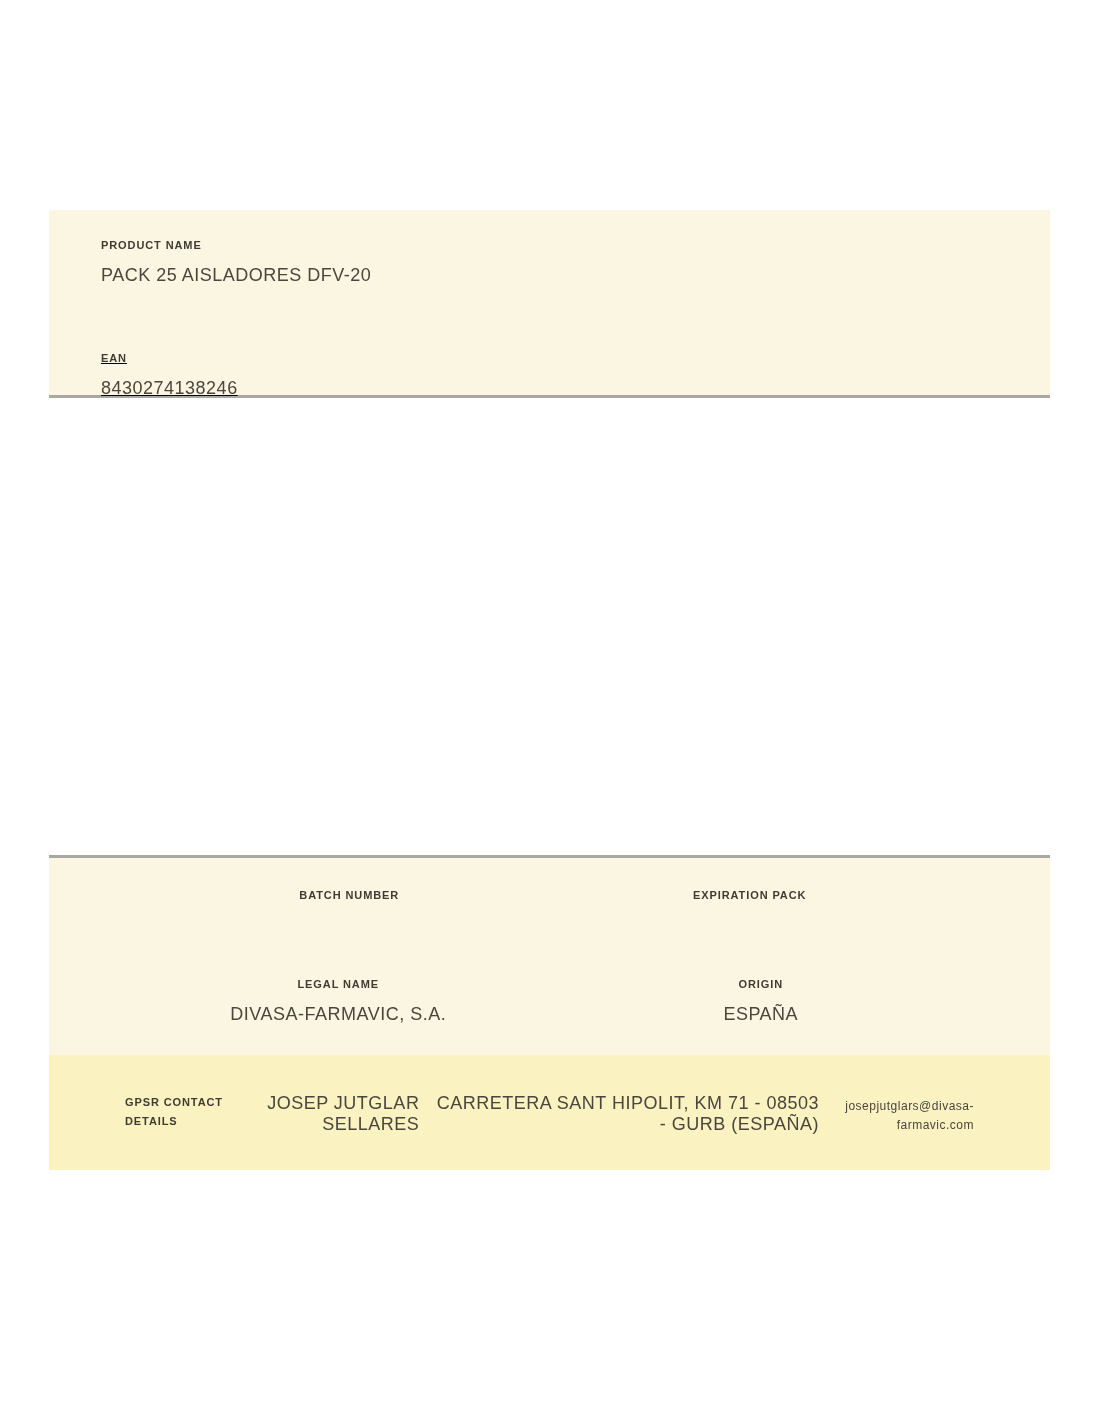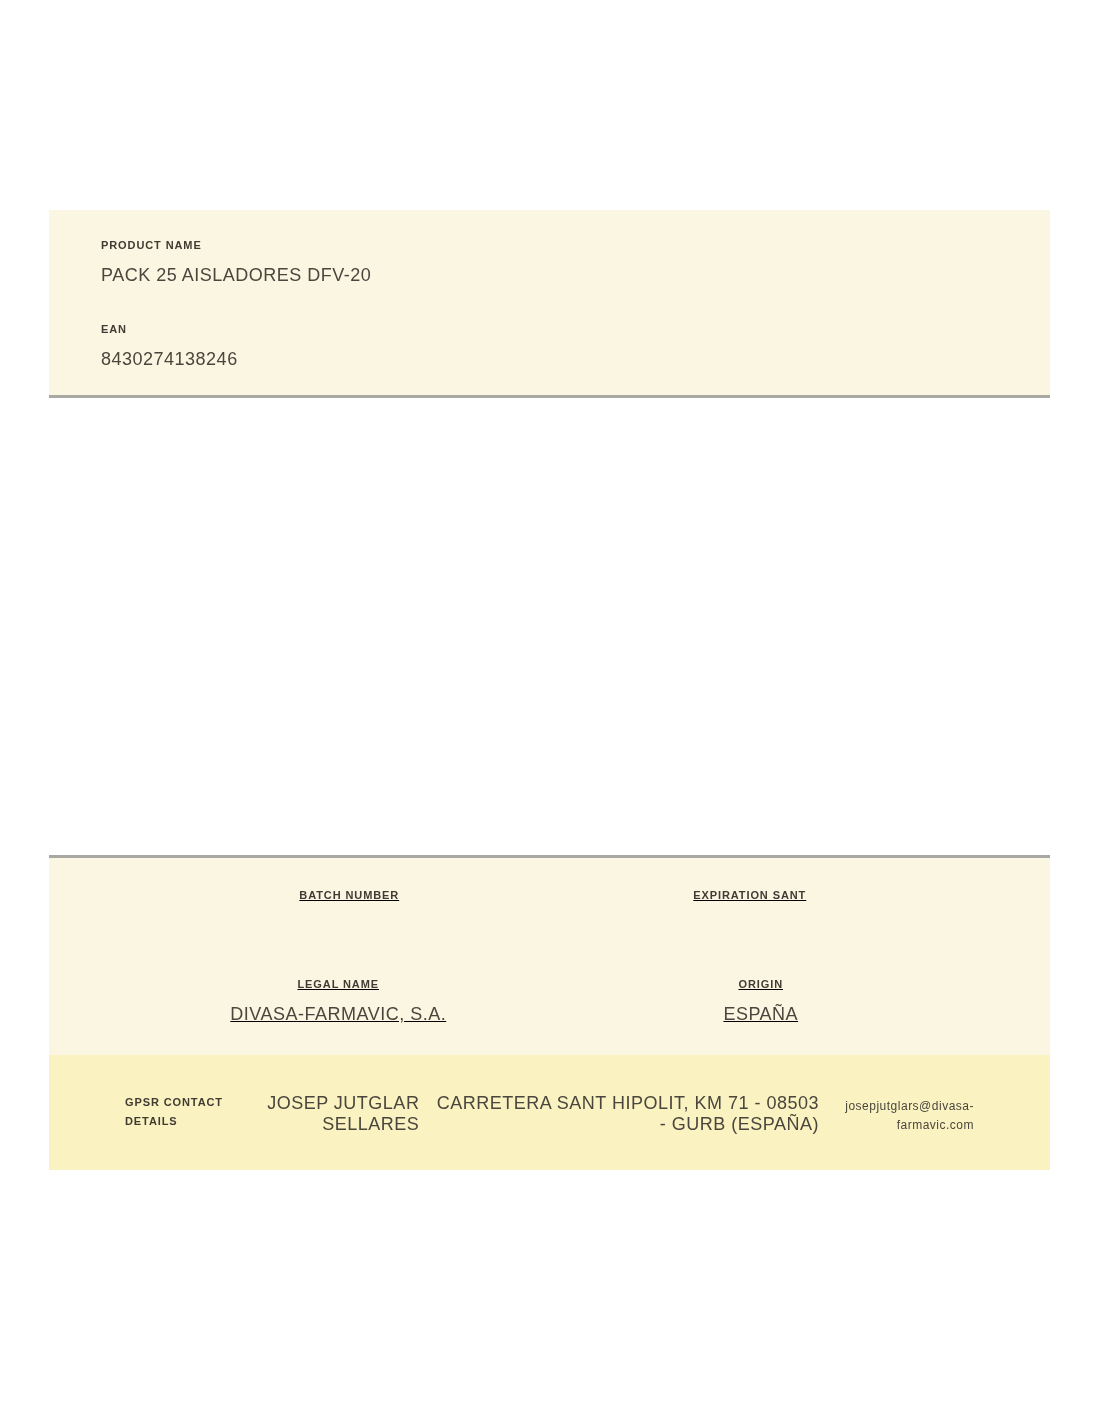--- a/index.html
+++ b/index.html
@@ -27,21 +27,20 @@
     height: 188px;
     border-bottom: 3px solid var(--border-grey, #a9a8a3);
     padding: 26px 52px 0;
   }
   .panel.batch {
     top: 855px;
     height: 228px;
     border-top: 3px solid var(--border-grey, #a9a8a3);
     border-bottom: 3px solid var(--border-tan, #b1ac9b);
     padding: 28px 100px 4px;
-    text-decoration: underline;
   }
   .panel.gpsr {
     top: 1055px;
     height: 115px;
     background: var(--yellow, #faf2c1);
     padding: 38px 76px 0;
     display: flex;
     justify-content: space-between;
     align-items: flex-start;
   }
@@ -53,21 +52,21 @@
     color: var(--heading, #3f3b33);
   }
   .value {
     font-size: 18px;
     line-height: 21px;
     font-weight: normal;
     letter-spacing: 0.5px;
     color: var(--text, #4a463d);
   }
   .field .value { margin-top: 10px; }
-  .field + .field { margin-top: 34px; }
+  .field + .field { margin-top: 63px; text-decoration: underline; }
   .row {
     display: flex;
   }
   .row + .row { margin-top: 39px; gap: 44px; }
   .cell {
     flex: 1 1 50%;
     text-align: center;
   }
   .cell .value {
     margin-top: 10px;
@@ -102,21 +101,21 @@
     </div>
   </section>
 
   <section class="panel batch">
     <div class="row">
       <div class="cell">
         <div class="label">BATCH NUMBER</div>
         <div class="value"></div>
       </div>
       <div class="cell">
-        <div class="label">EXPIRATION SANT</div>
+        <div class="label">EXPIRATION PACK</div>
         <div class="value"></div>
       </div>
     </div>
     <div class="row">
       <div class="cell">
         <div class="label">LEGAL NAME</div>
         <div class="value">DIVASA-FARMAVIC, S.A.</div>
       </div>
       <div class="cell">
         <div class="label">ORIGIN</div>

